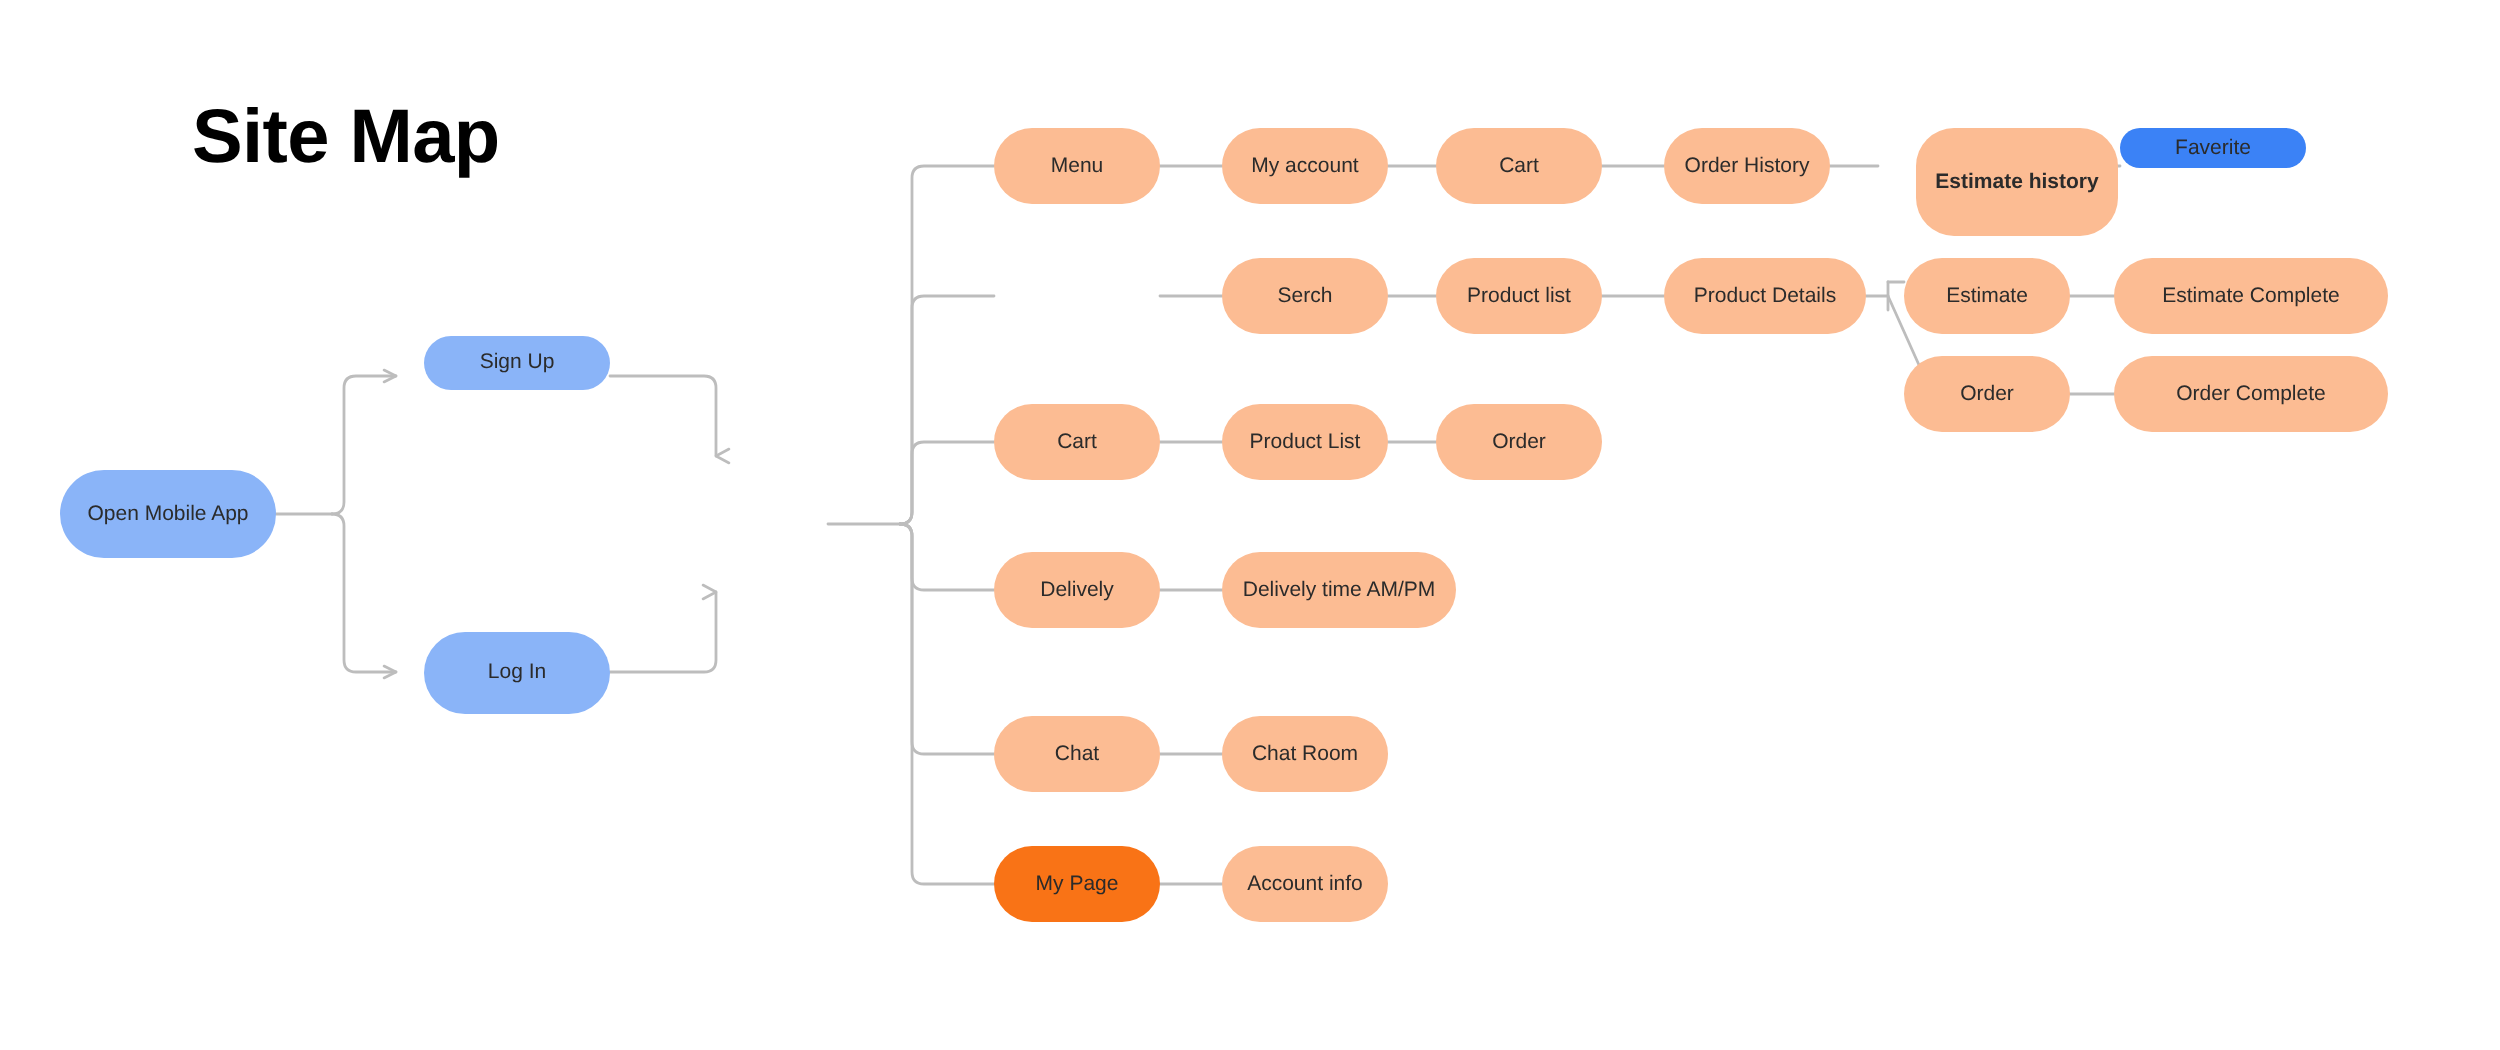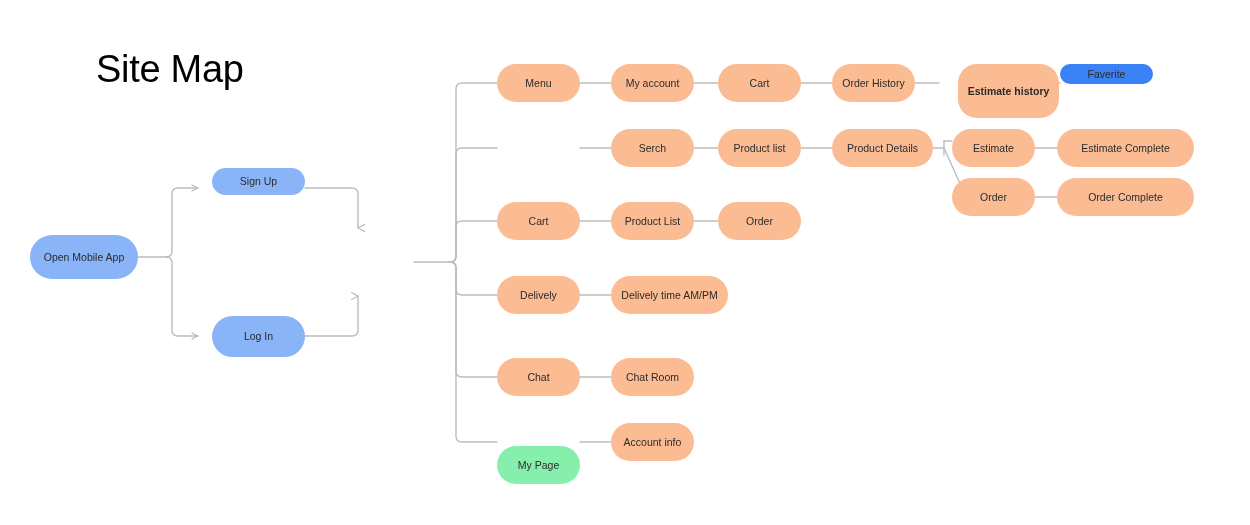--- a/index.html
+++ b/index.html
@@ -23,21 +23,21 @@
     top: 0;
     width: 1250px;
     height: 525px;
     pointer-events: none;
   }
   .title {
     position: absolute;
     left: 96px;
     top: 48px;
     font-size: 38px;
-    font-weight: normal;
+    font-weight: bold;
     color: #000000;
     letter-spacing: -0.3px;
     white-space: nowrap;
   }
   .node {
     position: absolute;
     box-sizing: border-box;
     display: flex;
     align-items: center;
     justify-content: center;
@@ -138,16 +138,16 @@
   <div class="node orange" style="left: 497px; top: 202px; width: 83px; height: 38px; border-radius: 19px; background: rgb(252, 188, 147); color: rgb(43, 43, 43);">Cart</div>
   <div class="node orange" style="left: 611px; top: 202px; width: 83px; height: 38px; border-radius: 19px; background: rgb(252, 188, 147); color: rgb(43, 43, 43);">Product List</div>
   <div class="node orange" style="left: 718px; top: 202px; width: 83px; height: 38px; border-radius: 19px; background: rgb(252, 188, 147); color: rgb(43, 43, 43);">Order</div>
 
   <div class="node orange" style="left: 497px; top: 276px; width: 83px; height: 38px; border-radius: 19px; background: rgb(252, 188, 147); color: rgb(43, 43, 43);">Delively</div>
   <div class="node orange" style="left: 611px; top: 276px; width: 117px; height: 38px; border-radius: 19px; background: rgb(252, 188, 147); color: rgb(43, 43, 43);">Delively time AM/PM</div>
 
   <div class="node orange" style="left: 497px; top: 358px; width: 83px; height: 38px; border-radius: 19px; background: rgb(252, 188, 147); color: rgb(43, 43, 43);">Chat</div>
   <div class="node orange" style="left: 611px; top: 358px; width: 83px; height: 38px; border-radius: 19px; background: rgb(252, 188, 147); color: rgb(43, 43, 43);">Chat Room</div>
 
-  <div class="node orange" style="left: 497px; top: 446px; width: 83px; height: 38px; border-radius: 19px; background: #86efac; color: rgb(43, 43, 43);">My Page</div>
+  <div class="node orange" style="left: 497px; top: 423px; width: 83px; height: 38px; border-radius: 19px; background: #f97316; color: rgb(43, 43, 43);">My Page</div>
   <div class="node orange" style="left: 611px; top: 423px; width: 83px; height: 38px; border-radius: 19px; background: rgb(252, 188, 147); color: rgb(43, 43, 43);">Account info</div>
 
 </div>
 
 </body></html>

